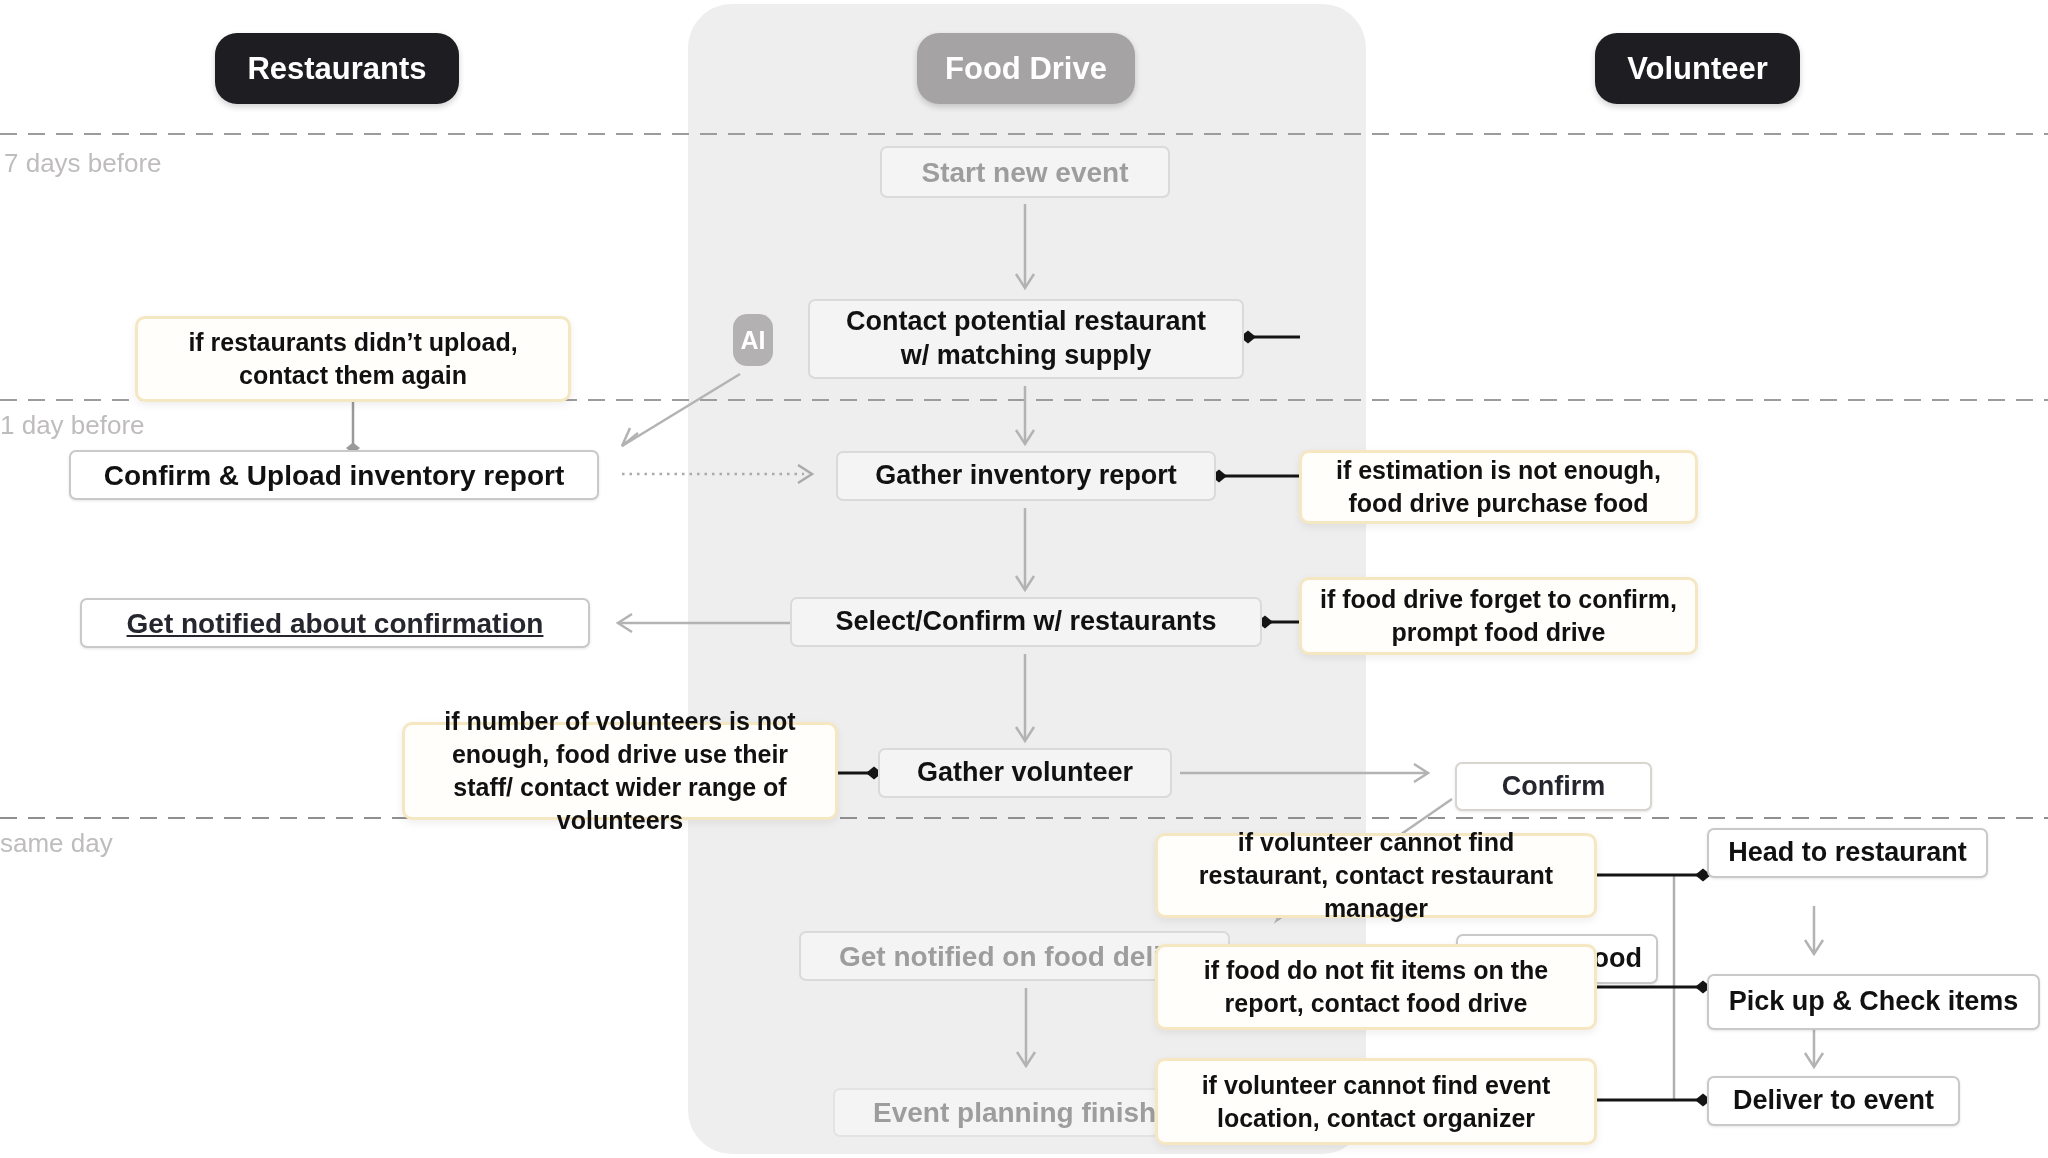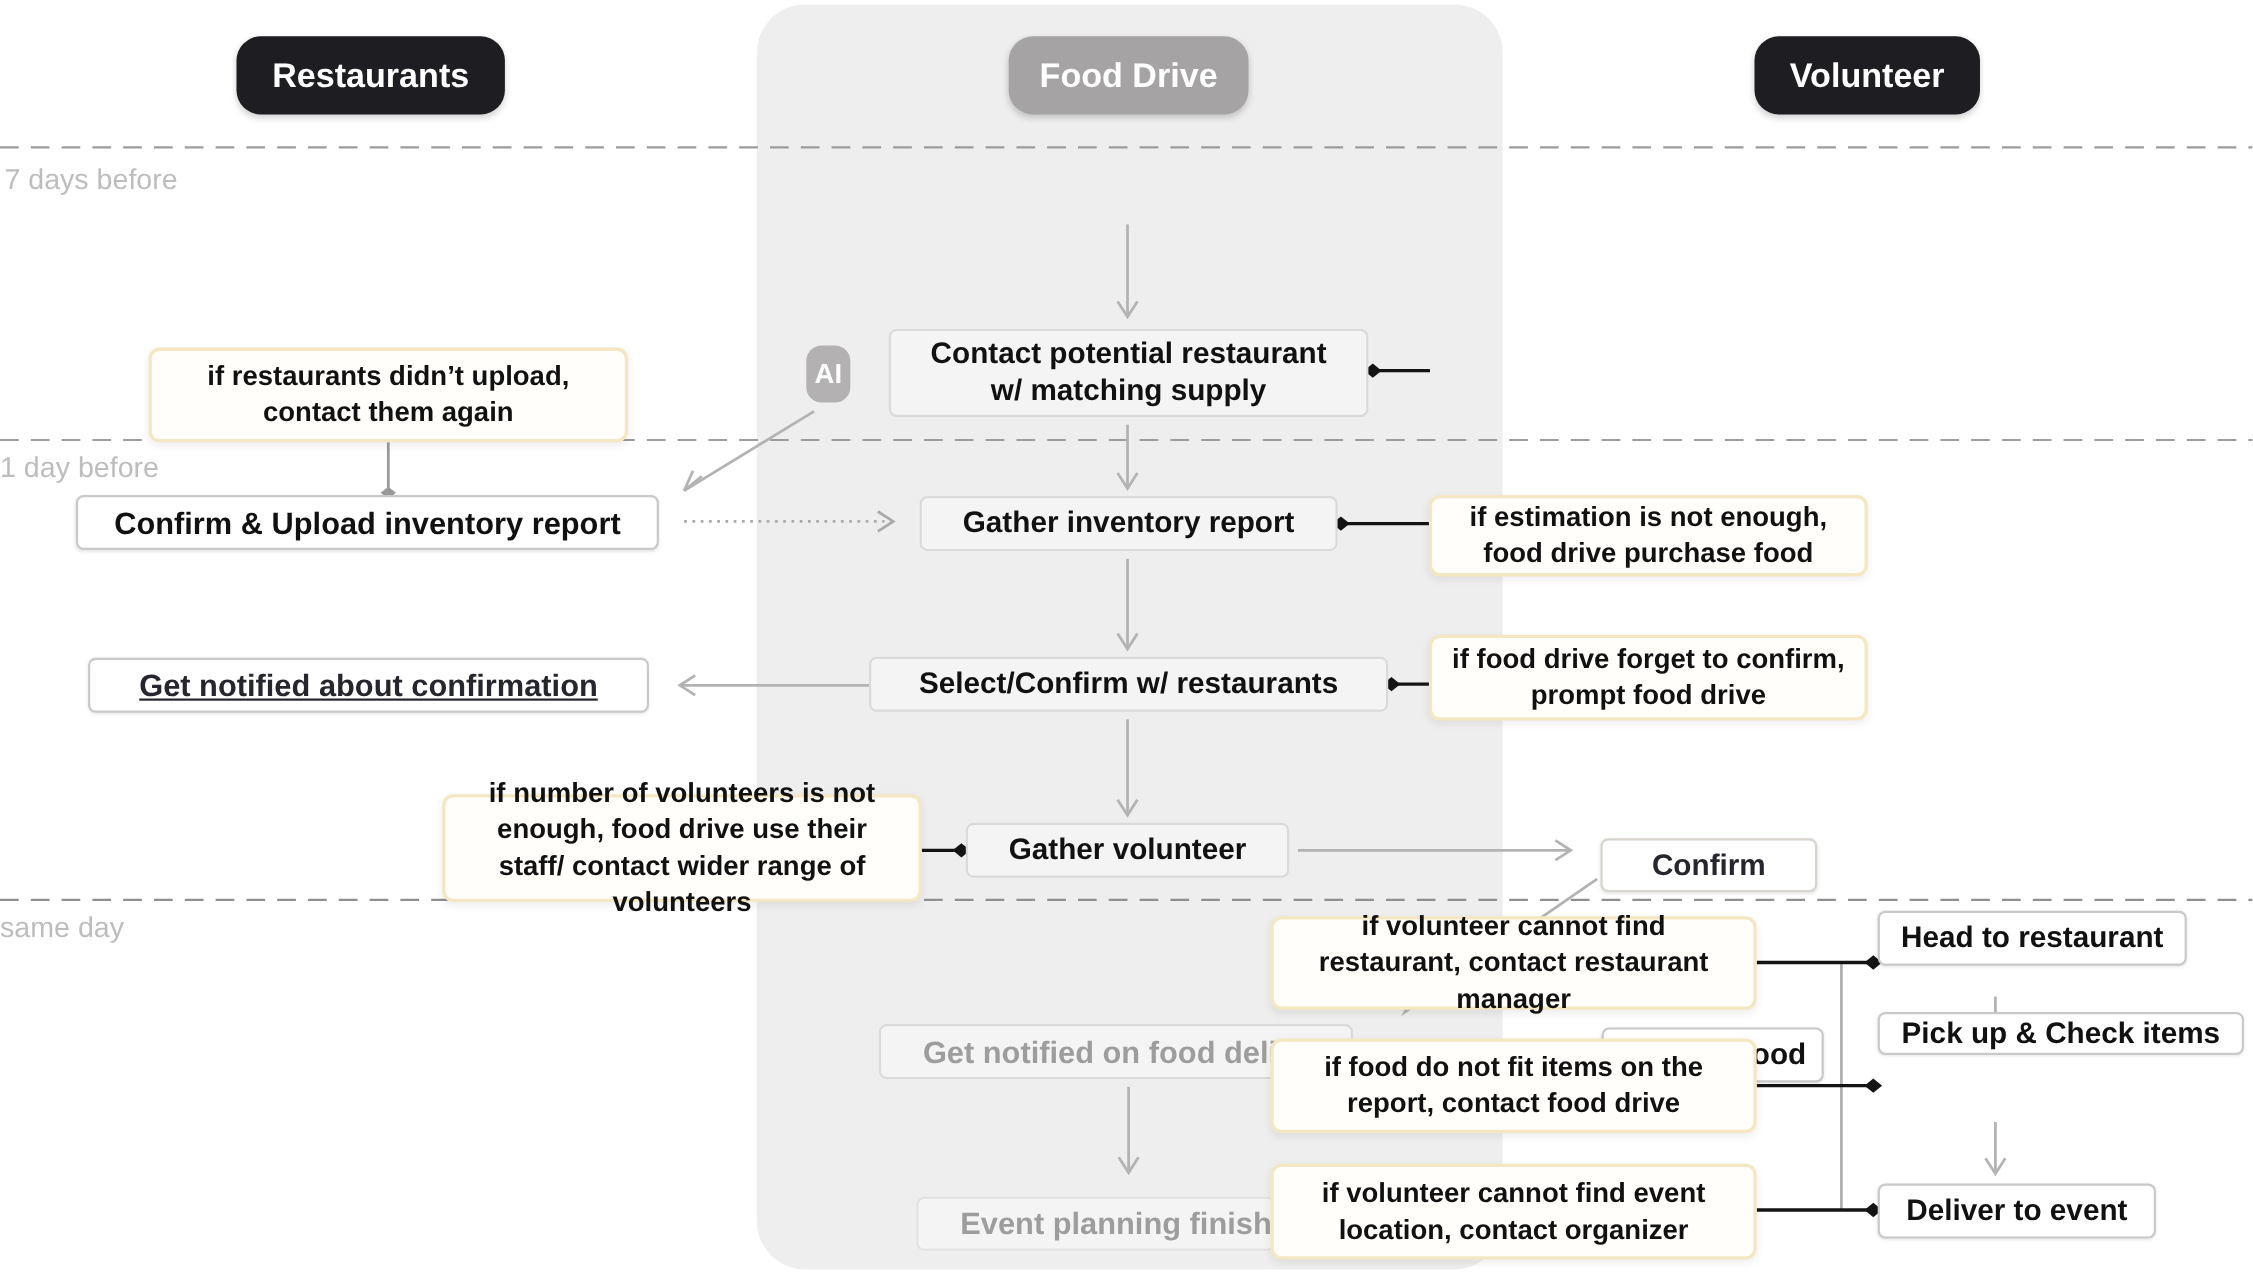--- a/index.html
+++ b/index.html
@@ -100,20 +100,21 @@
       <path d="M 1695 875 L 1703 868.5 L 1711 875 L 1703 881.5 Z"></path>
       <path d="M 1695 987 L 1703 980.5 L 1711 987 L 1703 993.5 Z"></path>
       <path d="M 1695 1100 L 1703 1093.5 L 1711 1100 L 1703 1106.5 Z"></path>
     </g>
   </svg>
 
   <div class="rowlabel" style="left:4px;top:148px;">7 days before</div>
   <div class="rowlabel" style="left:0px;top:410px;">1 day before</div>
   <div class="rowlabel" style="left:0px;top:828px;">same day</div>
 
+  <div class="node on-panel faded" style="left:880px;top:146px;width:290px;height:52px;font-size:28px;">Start new event</div>
 
   <div class="ai-badge" style="left:733px;top:314px;width:40px;height:52px;">AI</div>
 
   <div class="node on-panel" style="left:808px;top:299px;width:436px;height:80px;flex-direction:column;">
     <span>Contact potential restaurant</span>
     <span>w/ matching supply</span>
   </div>
 
   <div class="node on-panel" style="left:836px;top:451px;width:380px;height:50px;">Gather inventory report</div>
 
@@ -128,21 +129,21 @@
   <div class="node plain" style="left:69px;top:450px;width:530px;height:50px;font-size:28px;">Confirm &amp; Upload inventory report</div>
 
   <div class="node plain" style="left:80px;top:598px;width:510px;height:50px;font-size:28px;color:#26262e;text-decoration:underline;">Get notified about confirmation</div>
 
   <div class="node plain" style="left:1455px;top:748px;width:197px;height:49px;color:#26262e;border-color:#d8d5cf;margin-top:14px;">Confirm</div>
 
   <div class="node plain" style="left:1456px;top:934px;width:202px;height:50px;justify-content:flex-end;padding-right:14px;">ood</div>
 
   <div class="node plain" style="left:1707px;top:828px;width:281px;height:50px;">Head to restaurant</div>
 
-  <div class="node plain" style="left:1707px;top:920px;width:333px;height:39px;">Pick up &amp; Check items</div>
+  <div class="node plain" style="left:1707px;top:974px;width:333px;height:56px;">Pick up &amp; Check items</div>
 
   <div class="node plain" style="left:1707px;top:1076px;width:253px;height:50px;">Deliver to event</div>
 
   <div class="sticky" style="left:135px;top:316px;width:436px;height:86px;">if restaurants didn’t upload, contact them again</div>
 
 
   <div class="sticky" style="left:1299px;top:450px;width:399px;height:74px;">if estimation is not enough, food drive purchase food</div>
 
   <div class="sticky" style="left:1299px;top:577px;width:399px;height:78px;">if food drive forget to confirm, prompt food drive</div>
 

